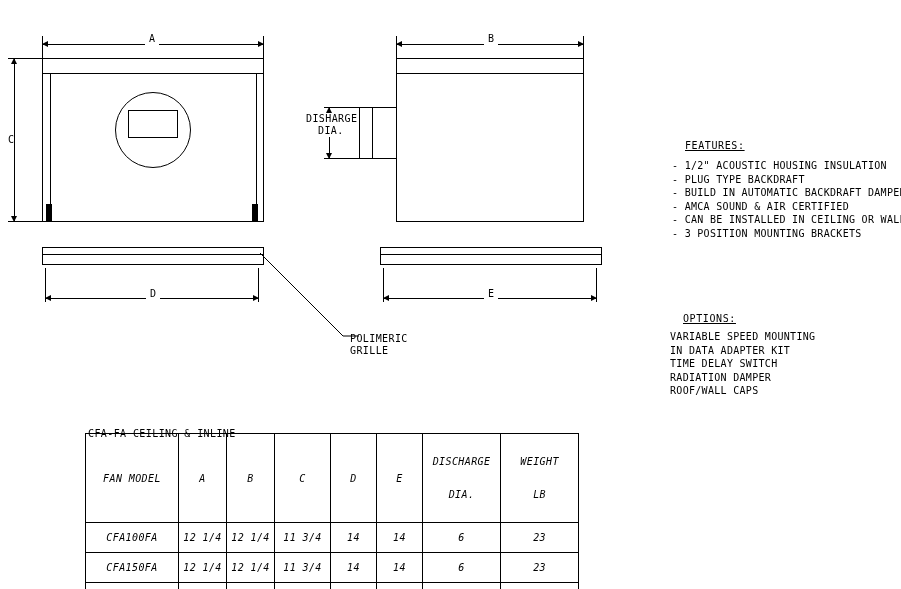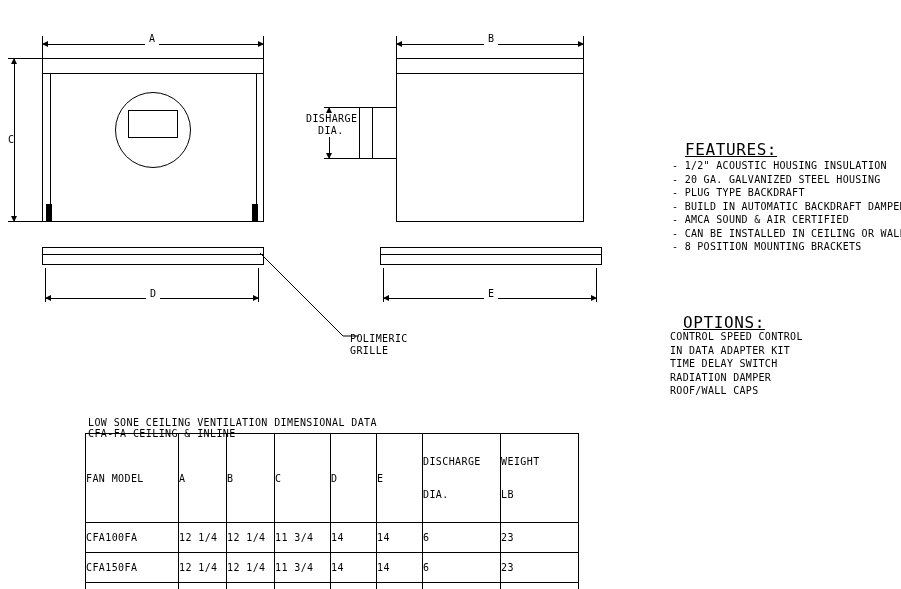--- a/index.html
+++ b/index.html
@@ -30,21 +30,21 @@
   .txt-title {
     font-family: "DejaVu Sans Mono", monospace;
     font-size: 11px;
     letter-spacing: 0.8px;
     white-space: pre;
     text-decoration: underline;
     color: #000;
   }
   .txt-head {
     font-family: "DejaVu Sans Mono", monospace;
-    font-size: 16px;
+    font-size: 10px;
     letter-spacing: 0.6px;
     white-space: pre;
     text-decoration: underline;
     color: #000;
   }
   .box {
     border: 1px solid #000;
     box-sizing: border-box;
     background: #fff;
   }
@@ -76,26 +76,27 @@
   .arr-u { border-bottom: 6px solid #000; }
   .arr-d { border-top: 6px solid #000; }
 
   table.dim-table {
     border-collapse: collapse;
     font-family: "DejaVu Sans Mono", monospace;
     font-size: 10px;
   }
   table.dim-table td, table.dim-table th {
     border: 1px solid #000;
-    text-align: left;
+    text-align: center;
     font-weight: normal;
     padding: 0;
     height: 29px;
     letter-spacing: 0.4px;
     white-space: pre;
+    font-style: italic;
   }
   .col-model { width: 92px; }
   .col-a { width: 47px; }
   .col-b { width: 47px; }
   .col-c { width: 55px; }
   .col-d { width: 45px; }
   .col-e { width: 45px; }
   .col-dis { width: 70px; }
   .col-wt { width: 52px; }
   .two-line { line-height: 11px; }
@@ -178,39 +179,37 @@
   <svg class="abs" style="left:255px; top:250px; width:110px; height:95px; overflow:visible;">
     <line x1="5" y1="3" x2="88" y2="86" stroke="#000" stroke-width="1"></line>
     <line x1="88" y1="86" x2="104" y2="86" stroke="#000" stroke-width="1"></line>
   </svg>
   <div class="abs txt" style="left:350px; top:333px;text-align:right;">POLIMERIC</div>
   <div class="abs txt" style="left:350px; top:345px;">GRILLE</div>
 
   <div class="abs txt-head" style="left:685px; top:140px;">FEATURES:</div>
   <ul class="plain abs" style="left:672px; top:159px; width:225px;">
     <li>- 1/2" ACOUSTIC HOUSING INSULATION</li>
-    <li>- 20 GA. GALVANIZED STEEL HOUSING</li>
     <li>- PLUG TYPE BACKDRAFT</li>
     <li>- BUILD IN AUTOMATIC BACKDRAFT DAMPER</li>
     <li>- AMCA SOUND &amp; AIR CERTIFIED</li>
     <li>- CAN BE INSTALLED IN CEILING OR WALL</li>
-    <li>- 8 POSITION MOUNTING BRACKETS</li>
+    <li>- 3 POSITION MOUNTING BRACKETS</li>
   </ul>
 
   <div class="abs txt-head" style="left:683px; top:313px;">OPTIONS:</div>
   <ul class="plain abs" style="left:670px; top:330px; width:225px;">
-    <li>CONTROL SPEED CONTROL</li>
+    <li>VARIABLE SPEED MOUNTING</li>
     <li>IN DATA ADAPTER KIT</li>
     <li>TIME DELAY SWITCH</li>
     <li>RADIATION DAMPER</li>
     <li>ROOF/WALL CAPS</li>
   </ul>
 
   <div class="abs txt" style="left:88px; top:428px;">CFA-FA CEILING &amp; INLINE</div>
-  <div class="abs txt" style="left:88px; top:417px;">LOW SONE CEILING VENTILATION DIMENSIONAL DATA</div>
 
   <div class="abs" style="left:85px; top:433px;">
     <table class="dim-table">
       <thead>
         <tr>
           <th class="col-model">FAN MODEL</th>
           <th class="col-a">A</th>
           <th class="col-b">B</th>
           <th class="col-c">C</th>
           <th class="col-d">D</th>

